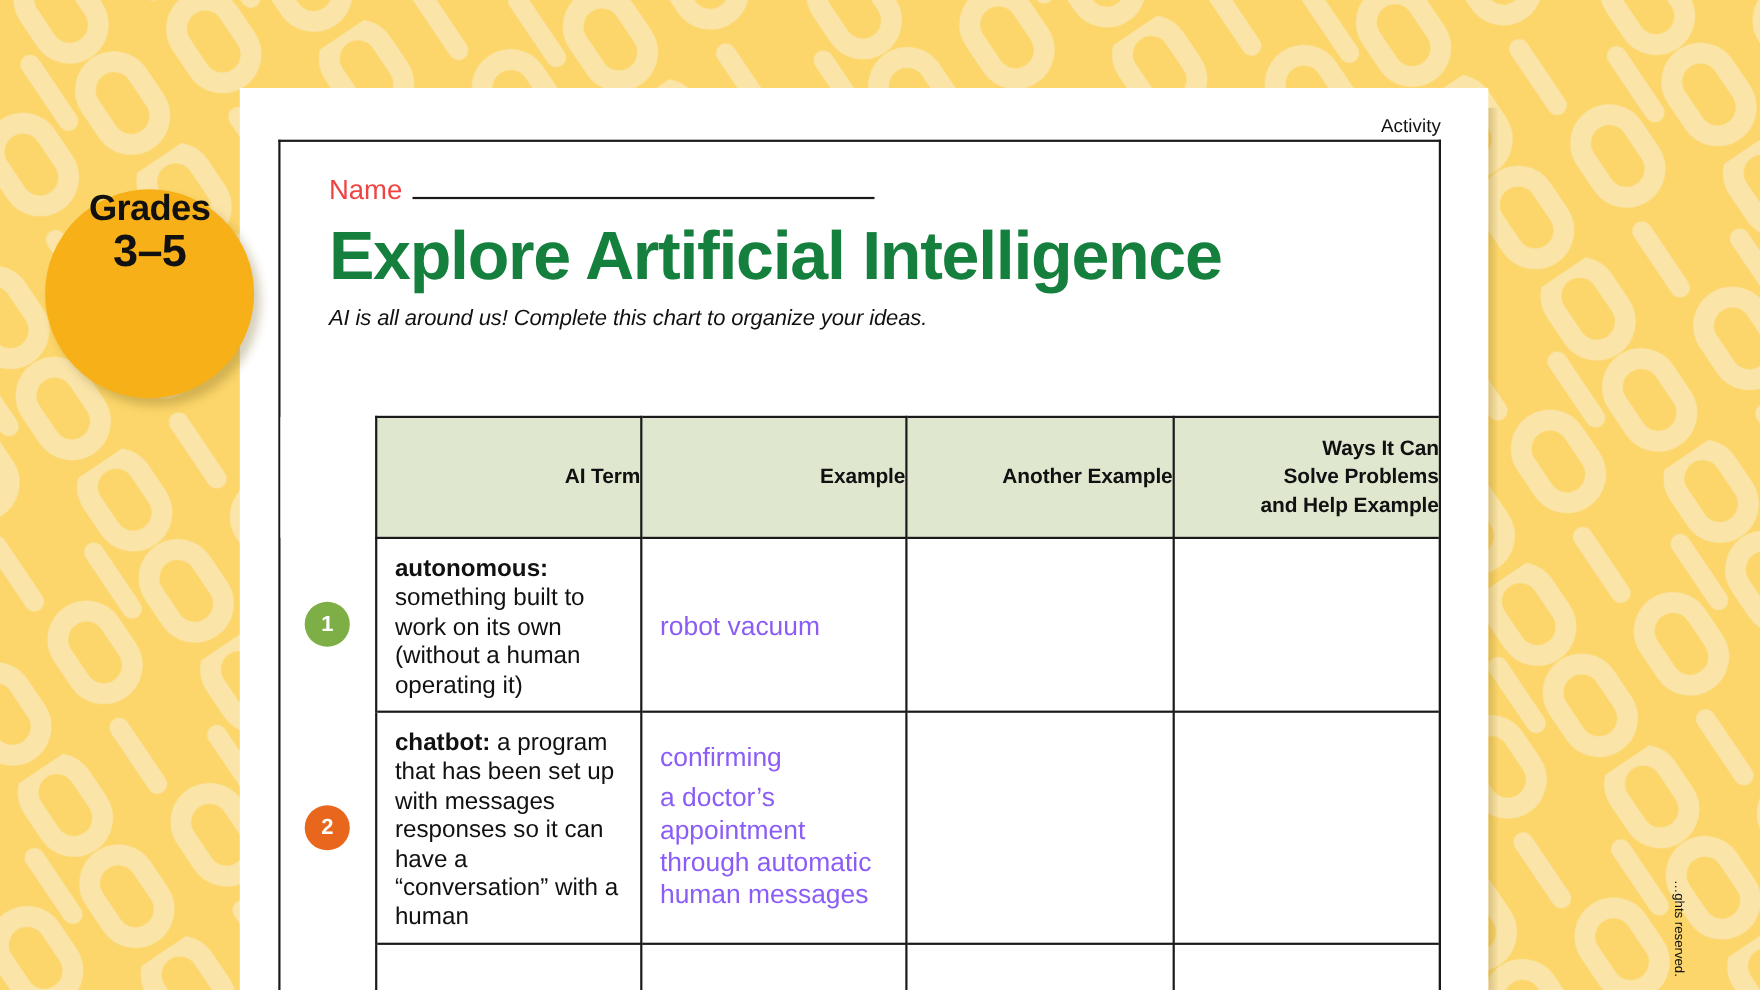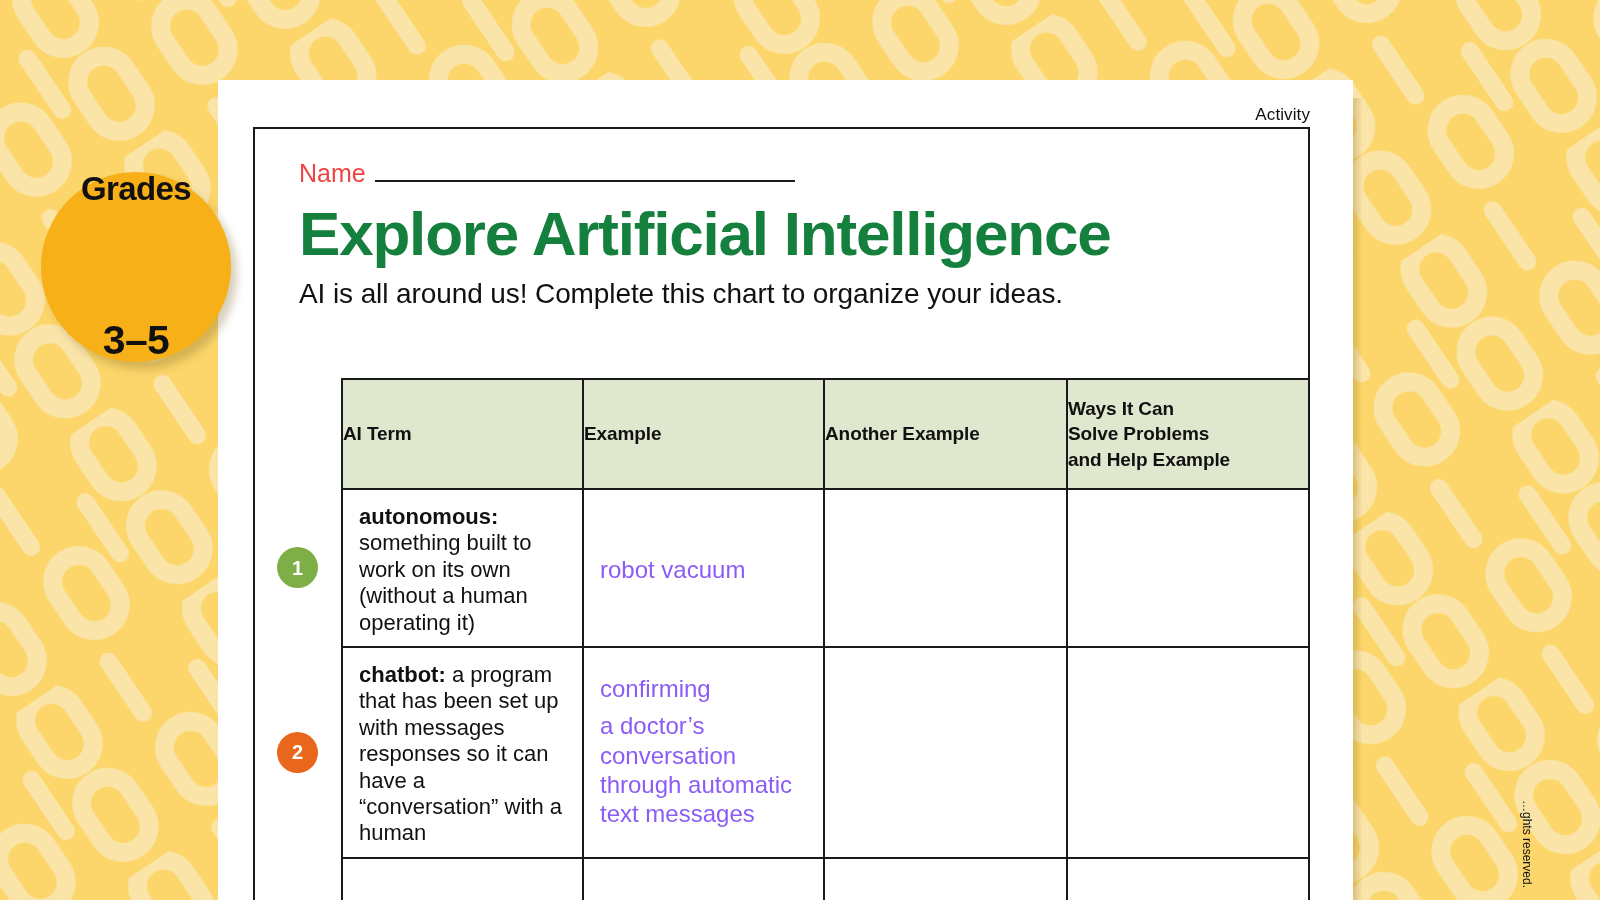--- a/index.html
+++ b/index.html
@@ -89,23 +89,24 @@
   #doc-title {
     font-size: 62px;
     font-weight: 800;
     line-height: 1.04;
     letter-spacing: -1.2px;
     color: #15803d;
     margin-bottom: 12px;
   }
 
   #doc-subtitle {
-    font-size: 28px;
+    font-size: 20px;
     color: #111;
     letter-spacing: -.1px;
+    font-style: italic;
   }
 
   
   #ai-table {
     border-collapse: collapse;
     table-layout: fixed;
     width: 1055px;
     margin-left: -1px;
   }
   #ai-table col.c-num  { width: 88px;  }
@@ -123,21 +124,21 @@
     border-top: none;
     border-bottom: none;
   }
   #ai-table th.num-head { background: #FFFFFF; border-right: none; }
   #ai-table td.num-cell { border-right: 2px solid #1a1a1a; }
 
   #ai-table thead th {
     background: #DFE7CF;
     height: 110px;
     vertical-align: middle;
-    text-align: left;
+    text-align: right;
     font-size: 19px;
     font-weight: 800;
     line-height: 1.32;
     color: #111;
     letter-spacing: -.1px;
   }
 
   #ai-table tbody td { padding: 14px 16px 10px 16px; }
 
   .num-cell {
@@ -194,21 +195,21 @@
     top: 172px;
     width: 190px;
     height: 190px;
     border-radius: 50%;
     background: #F8B018;
     box-shadow: 6px 7px 9px rgba(120,95,25,.30);
     z-index: 5;
     display: flex;
     flex-direction: column;
     align-items: center;
-    justify-content: space-between;
+    justify-content: flex-start;
     color: #111;
     font-weight: 800;
     line-height: 1.06;
   }
   #grade-badge .g-line1 { font-size: 33px; letter-spacing: -.6px; }
   #grade-badge .g-line2 { font-size: 41px; letter-spacing: -.6px; }
 </style>
 </head>
 <body>
 
@@ -295,21 +296,21 @@
         <tr class="row2">
           <td class="num-cell">
             <span class="badge-num badge-orange">2</span>
           </td>
           <td class="term-cell">
             <b>chatbot:</b>
             <span>a program that has been set up with messages responses so it can have a “conversation” with a human</span>
           </td>
           <td class="ex-cell r2-ex">
             <span class="lead">confirming</span>
-            <span>a doctor’s conversation through automatic text messages</span>
+            <span>a doctor’s appointment through automatic human messages</span>
           </td>
           <td></td>
           <td></td>
         </tr>
 
         <tr class="row3">
           <td class="num-cell"></td>
           <td class="term-cell"></td>
           <td class="ex-cell"></td>
           <td></td>

